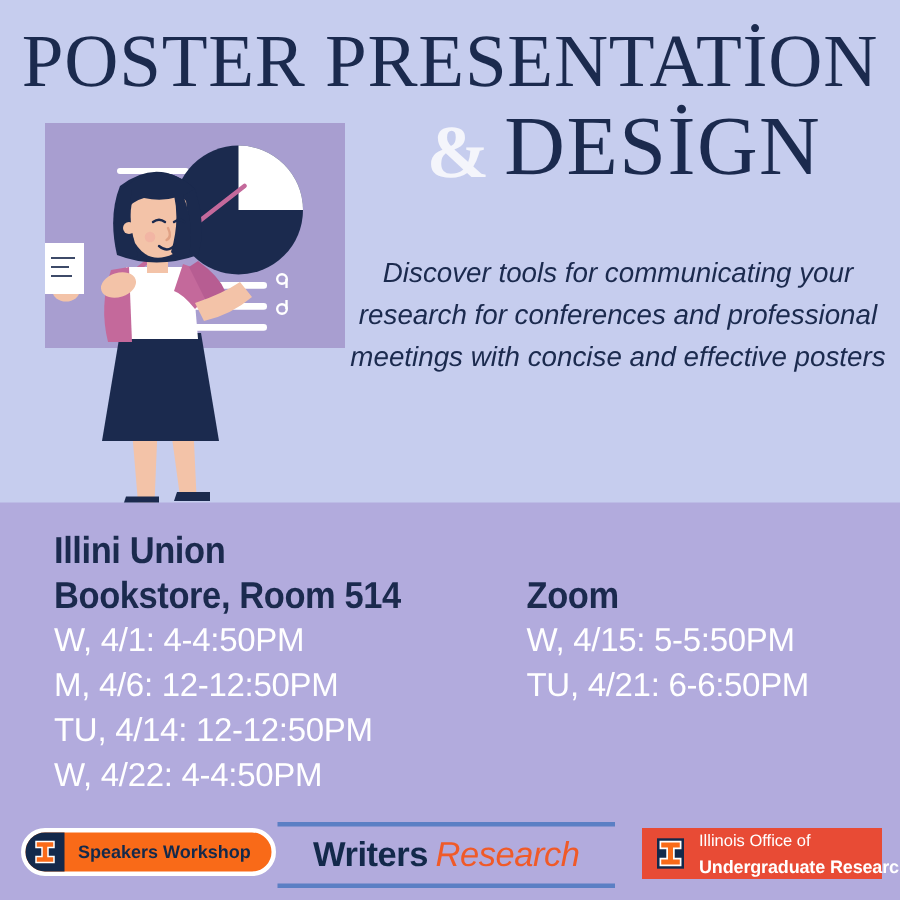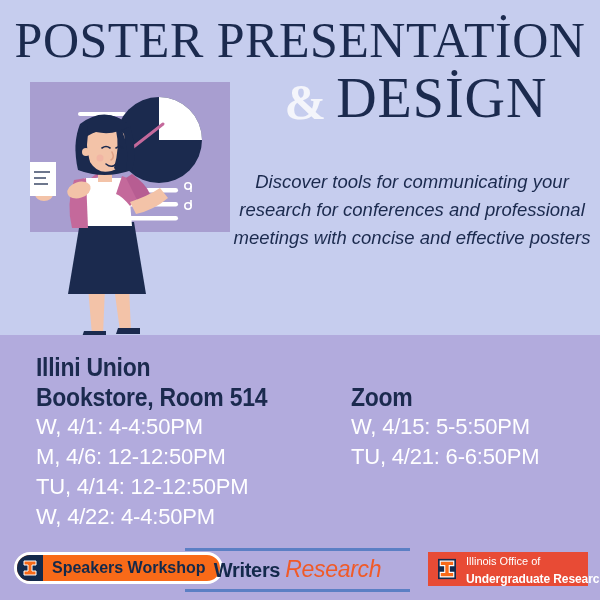--- a/index.html
+++ b/index.html
@@ -78,30 +78,30 @@
     height:26px;padding-right:14px;
     box-sizing:content-box;
   }
   .blockI{
     width:26px;height:26px;background:#13294b;
     display:flex;align-items:center;justify-content:center;
     flex:0 0 auto;border-radius:15px 0 0 15px;
   }
   .blockI svg{display:block;}
   .speakers-label{
-    font-size:16px;font-weight:700;color:#13294b;
+    font-size:12px;font-weight:700;color:#13294b;
     margin-left:9px;white-space:nowrap;
   }
 
   .logo-writers{
     position:absolute;left:185px;top:0px;width:225px;text-align:center;
     border-top:3px solid #5b7fc4;border-bottom:3px solid #5b7fc4;
     padding:5px 0 6px;
   }
-  .writers-a{font-size:20px;font-weight:700;color:#13294b;letter-spacing:-.3px;}
+  .writers-a{font-size:23px;font-weight:700;color:#13294b;letter-spacing:-.3px;}
   .writers-b{font-size:23px;font-style:italic;color:#f05a28;letter-spacing:-.3px;margin-left:5px;}
 
   .logo-our{
     position:absolute;left:428px;top:4px;width:160px;height:34px;
     background:#e84b35;display:flex;align-items:center;
   }
   .our-I{
     width:22px;height:26px;margin-left:8px;flex:0 0 auto;
     display:flex;align-items:center;justify-content:center;
   }

